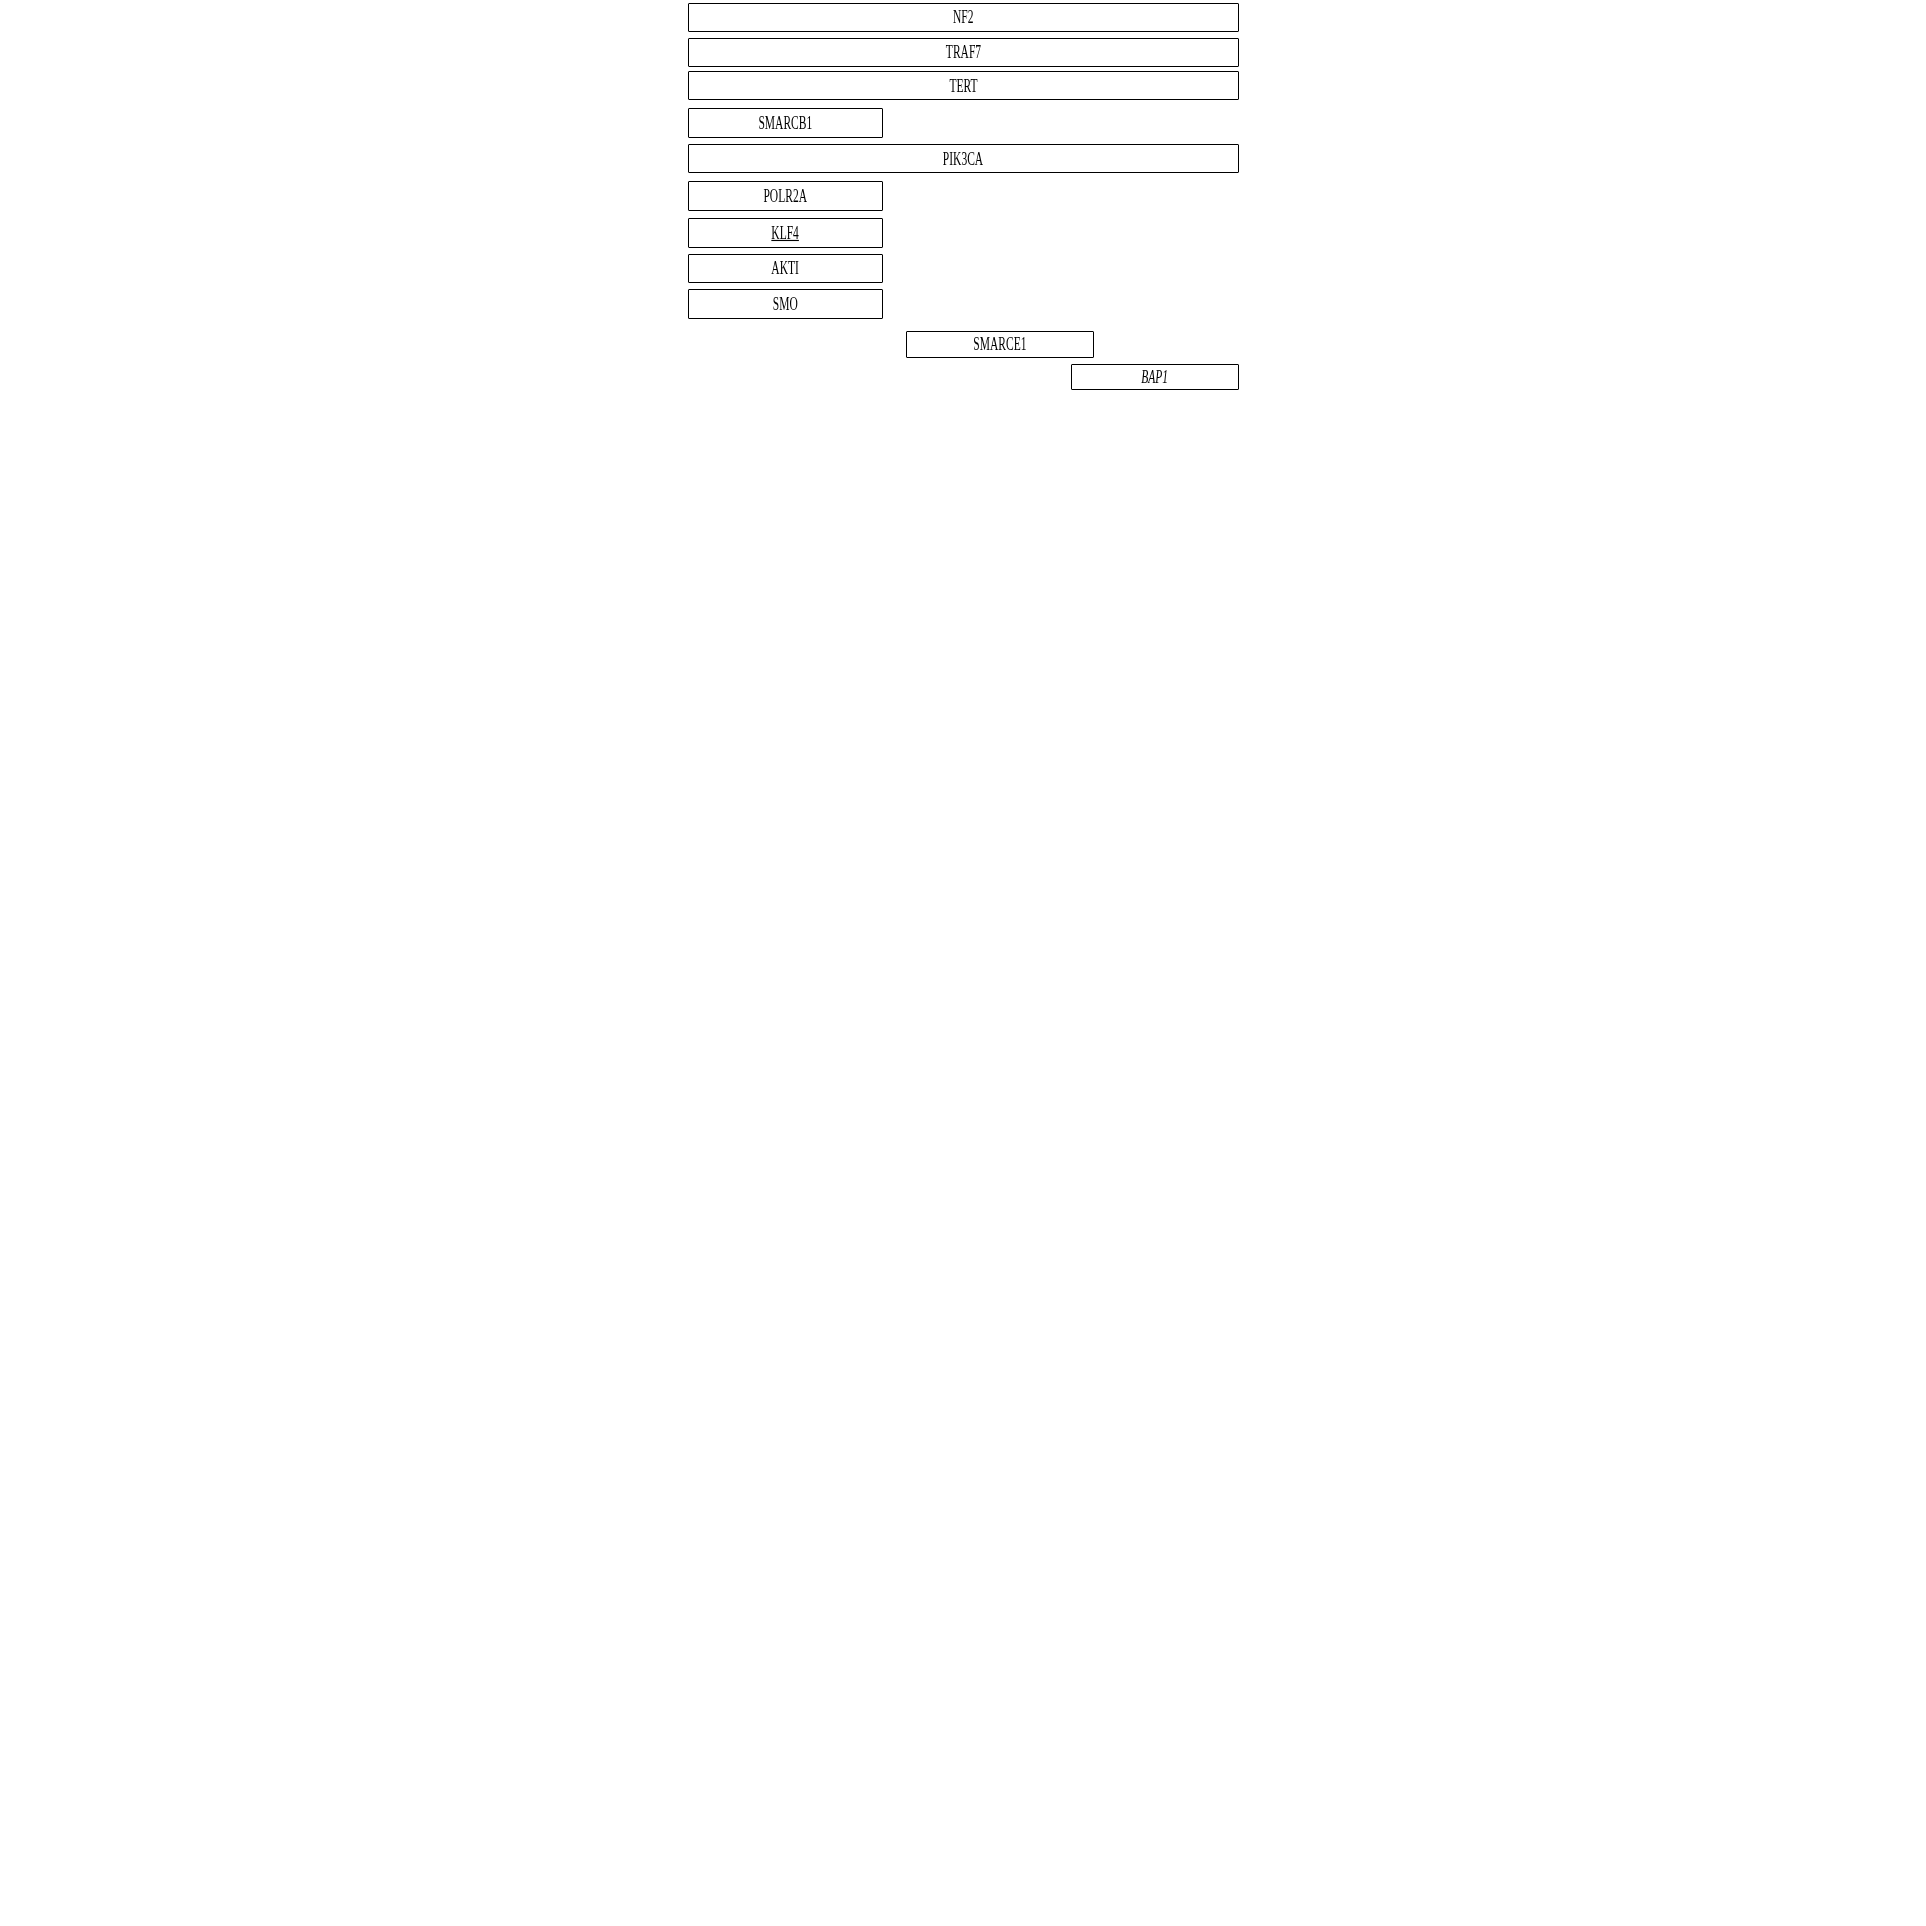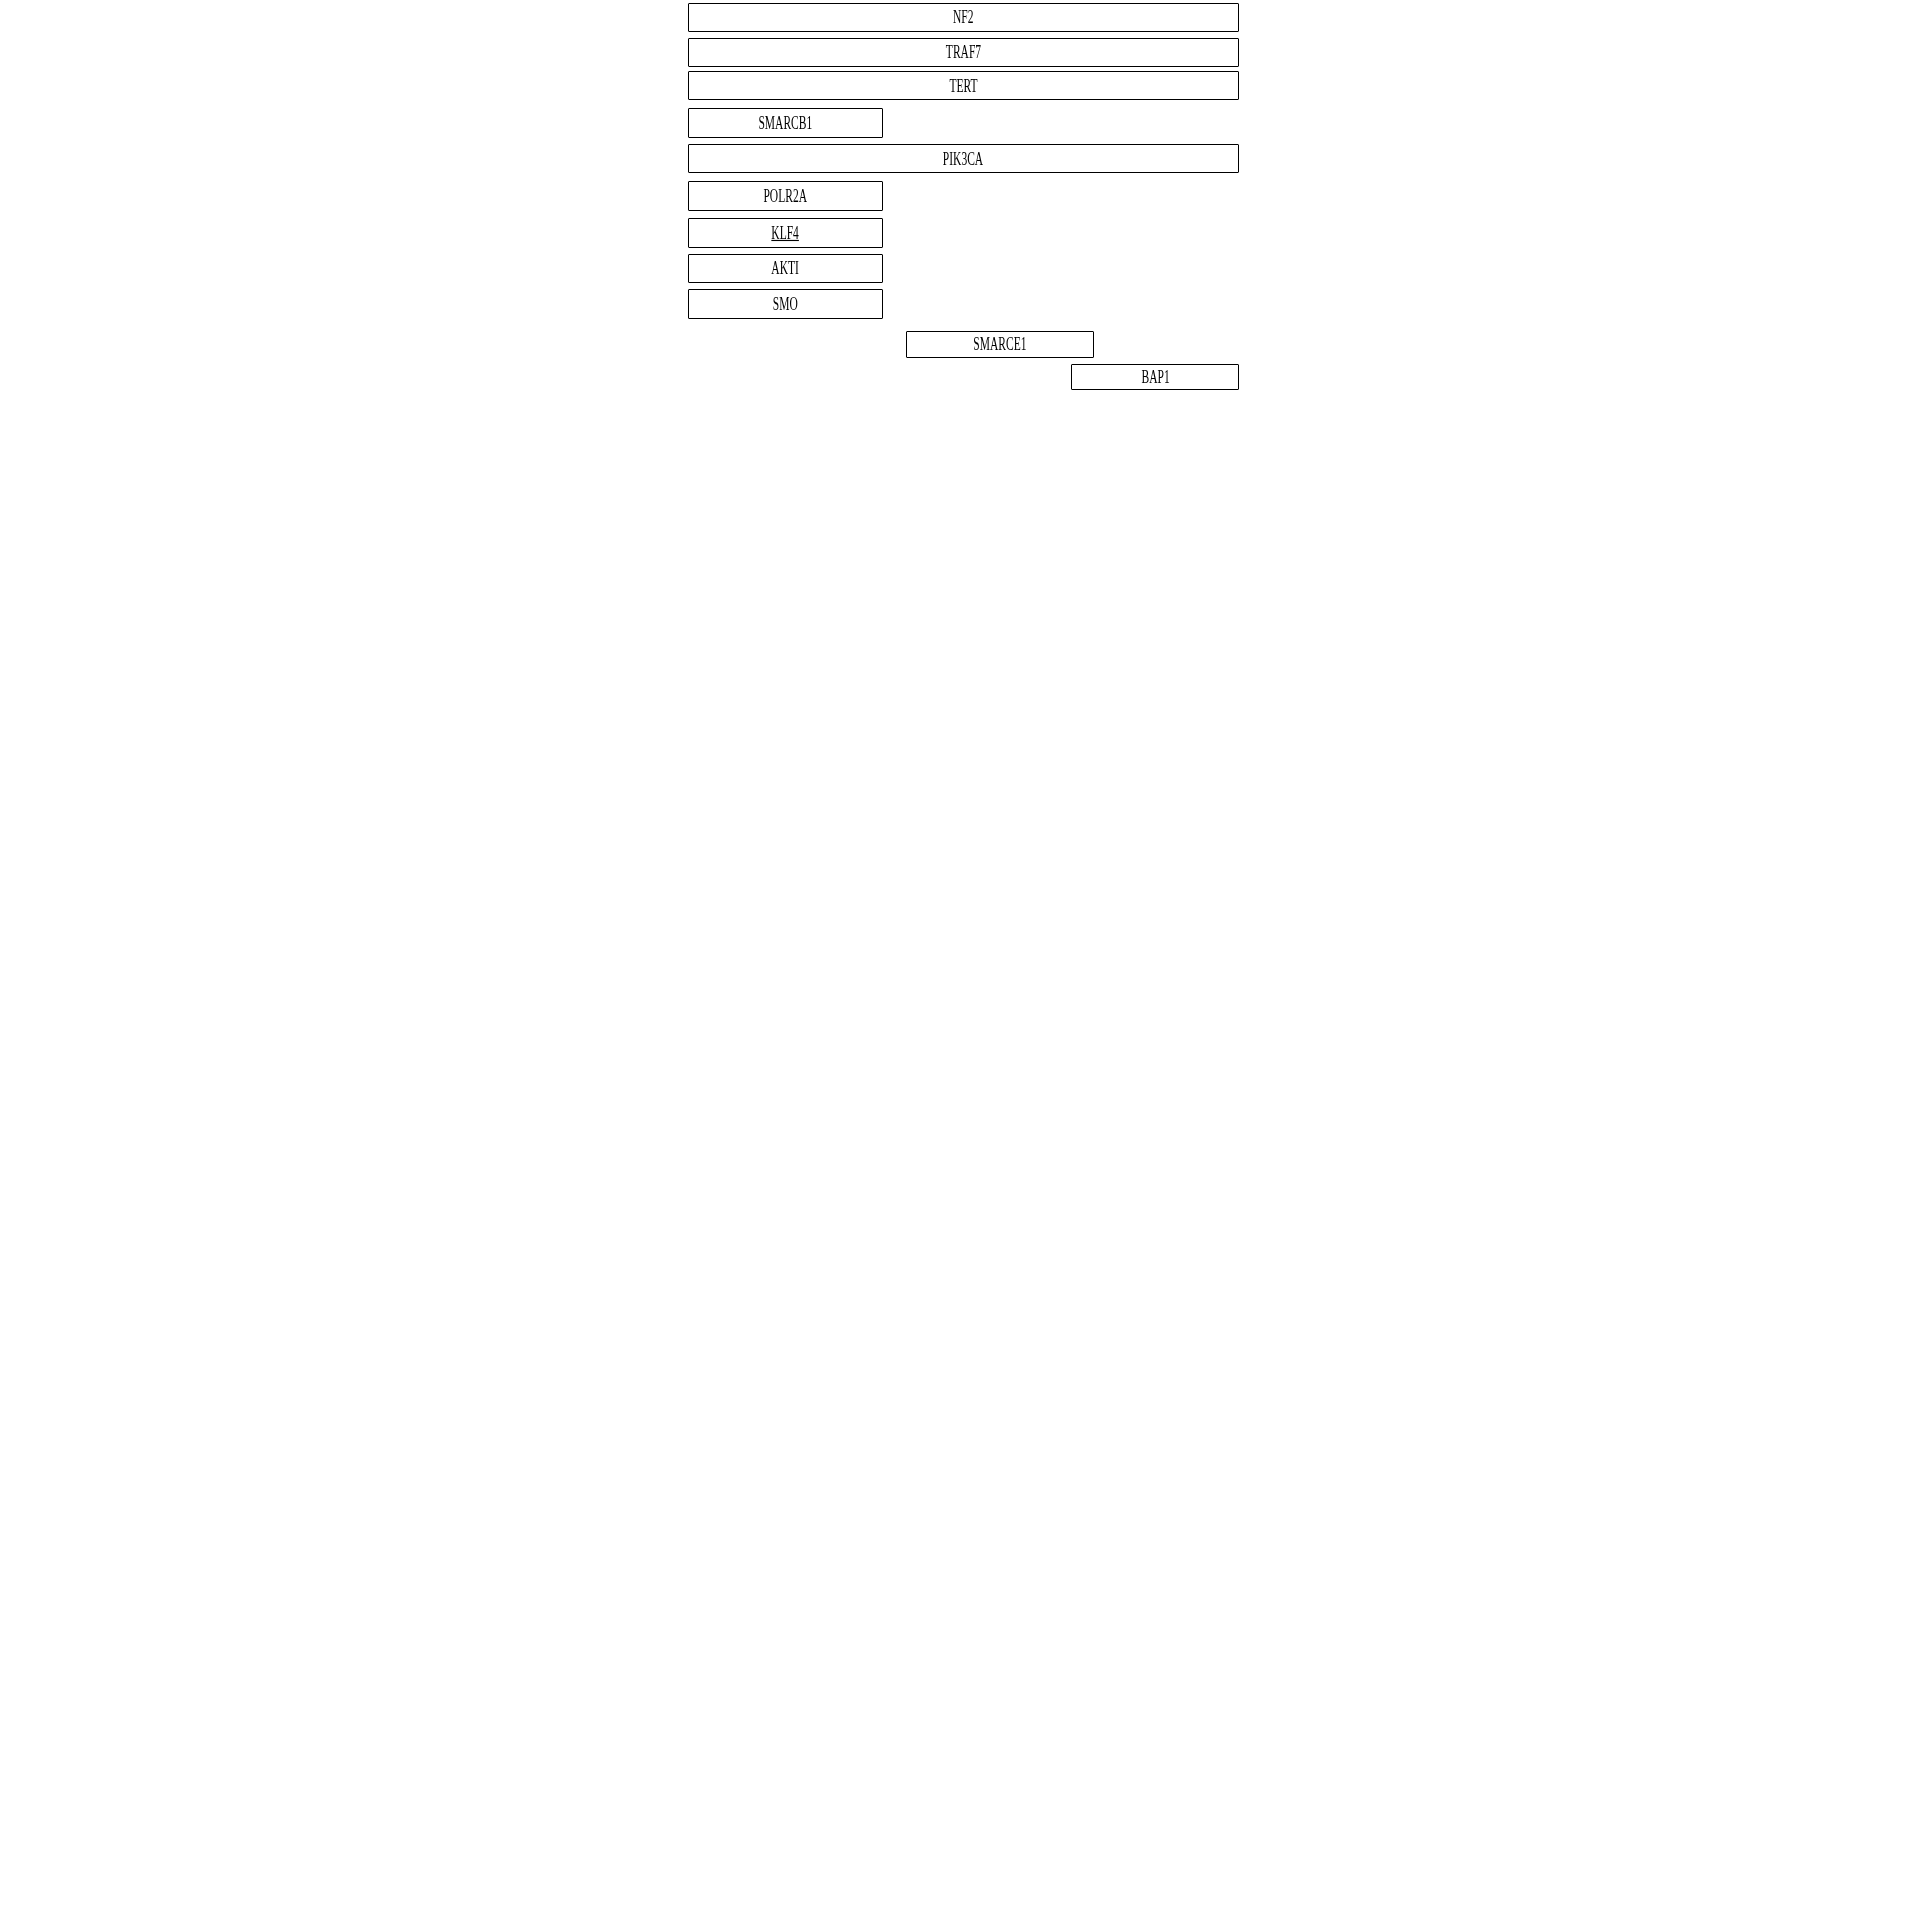--- a/index.html
+++ b/index.html
@@ -36,21 +36,21 @@
     line-height: 1;
     color: #000000;
     white-space: nowrap;
     transform: scaleX(0.72) scaleY(1.15);
     transform-origin: center center;
   }
   
   .span-full  { left: 0.55%;  width: 99.00%; }
   .span-left  { left: 0.55%;  width: 35.04%; }
   .span-mid   { left: 35.45%; width: 33.82%; margin-left: 24px; }
-  .span-right { left: 69.42%; width: 30.15%; }
+  .span-right { left: 69.42%; width: 30.15%; font-style: italic; }
   
   .r1  { top: 0.72%;  height: 7.33%; }
   .r2  { top: 9.58%;  height: 7.33%; }
   .r3  { top: 18.10%; height: 7.33%; }
   .r4  { top: 27.38%; height: 7.53%; }
   .r5  { top: 36.57%; height: 7.43%; }
   .r6  { top: 45.96%; height: 7.63%; }
   .r7  { top: 55.35%; height: 7.63%; text-decoration: underline; }
   .r8  { top: 64.35%; height: 7.43%; }
   .r9  { top: 73.44%; height: 7.53%; }

